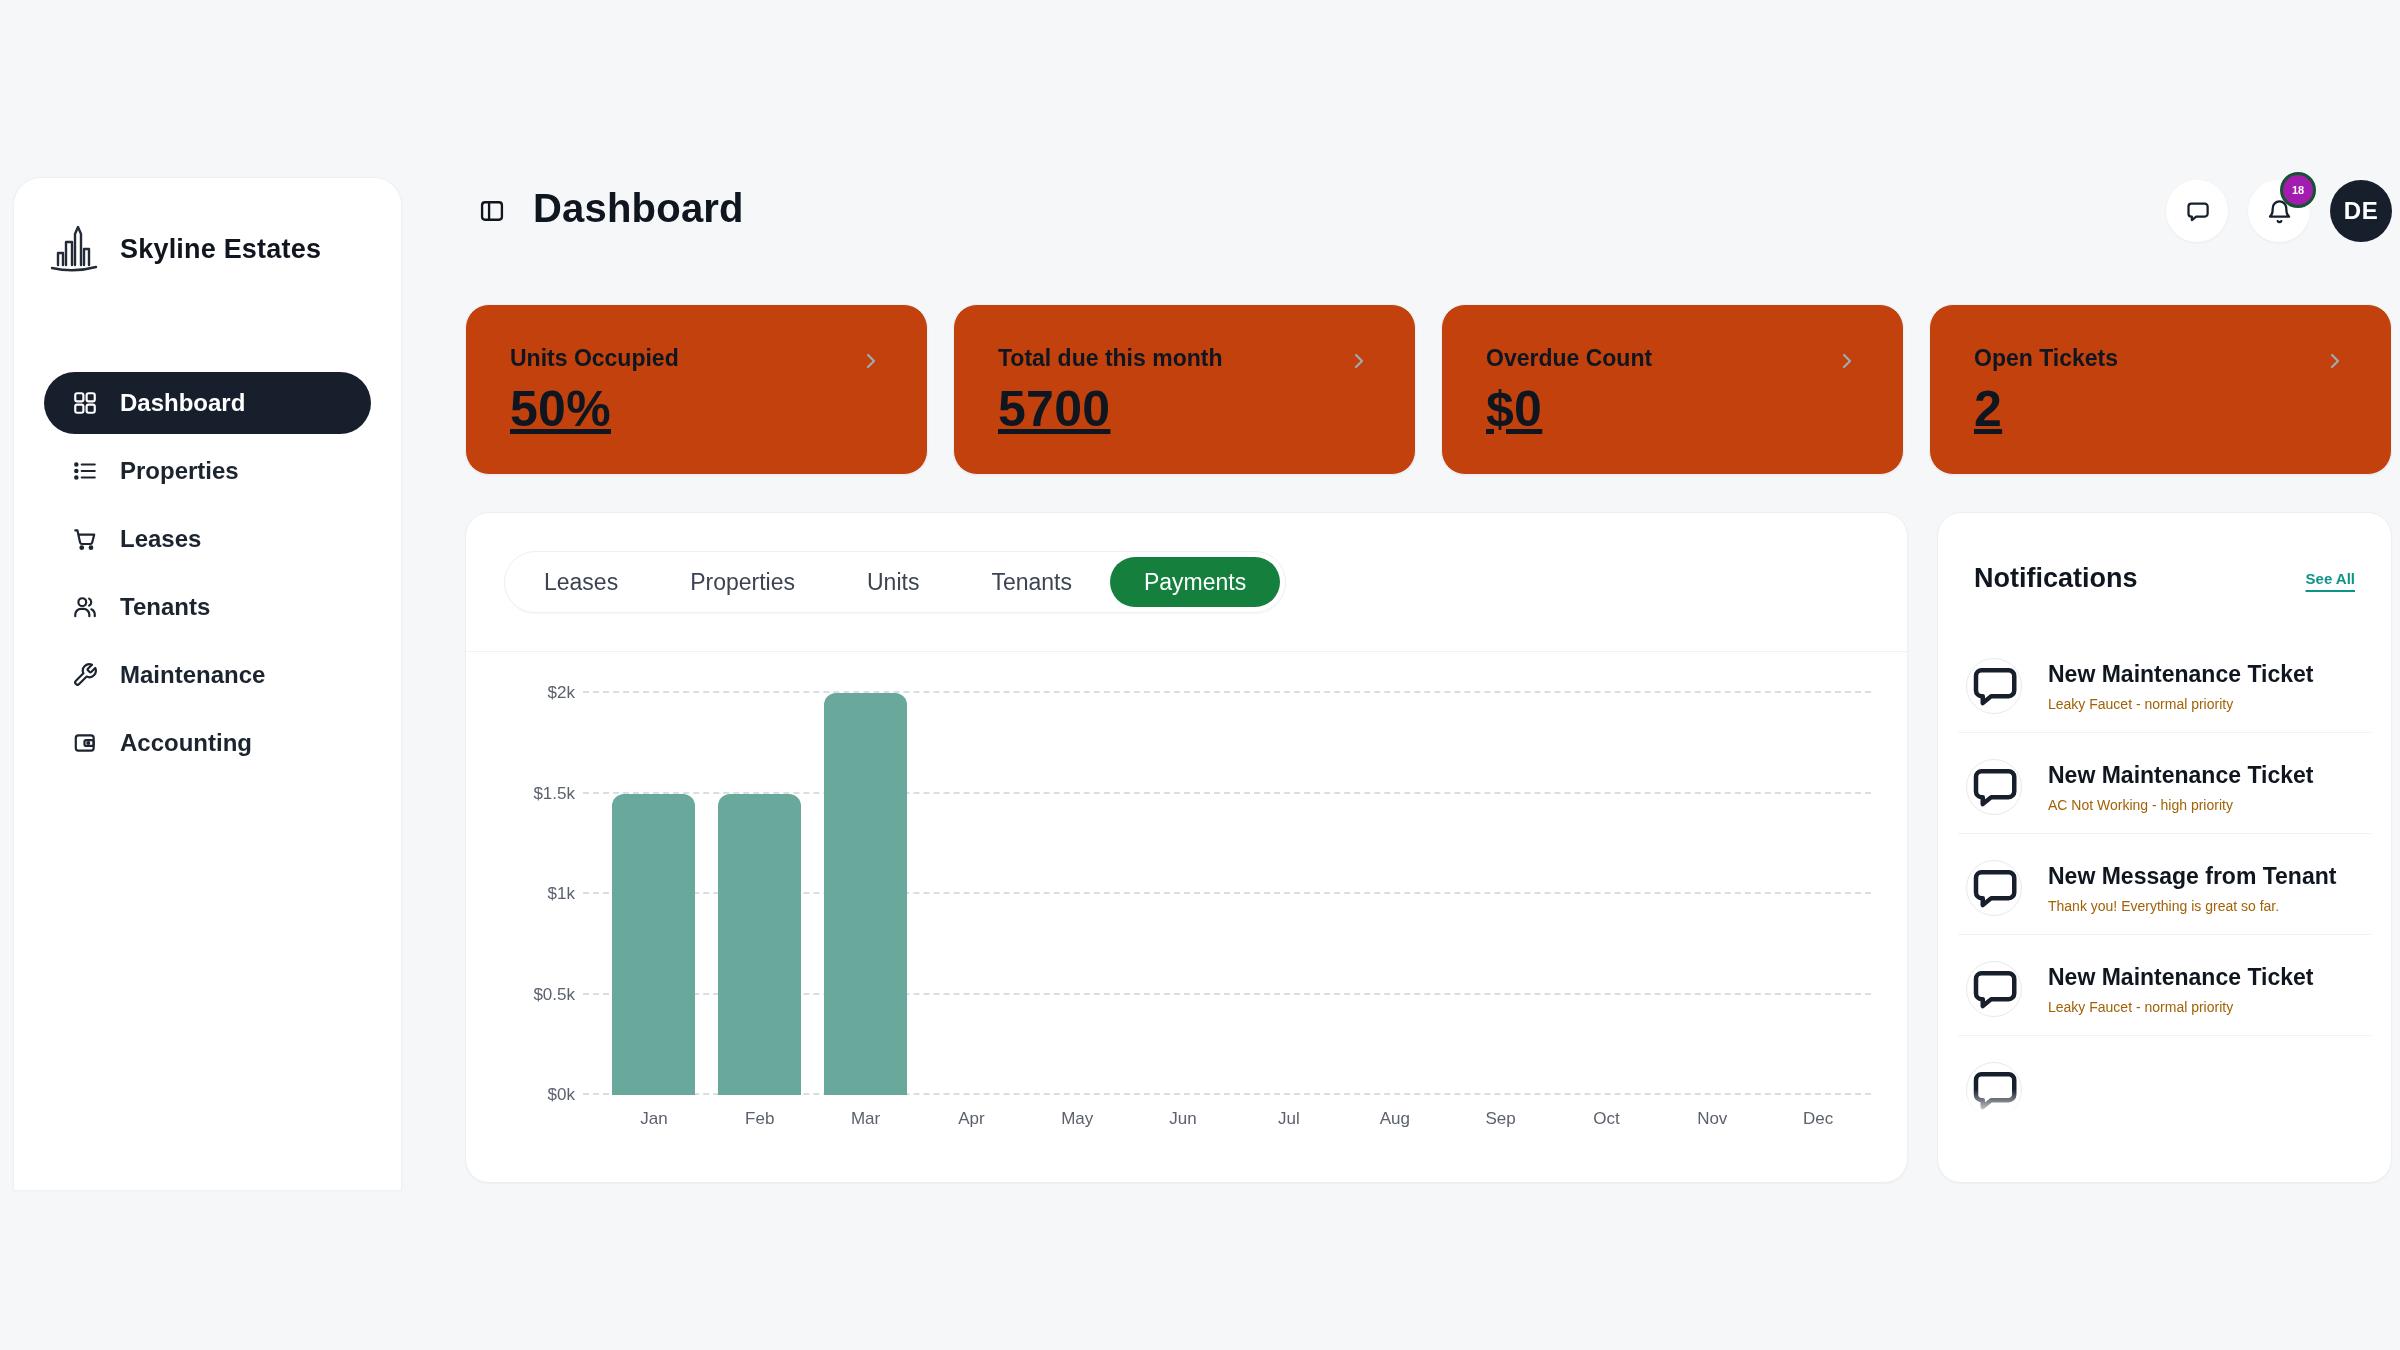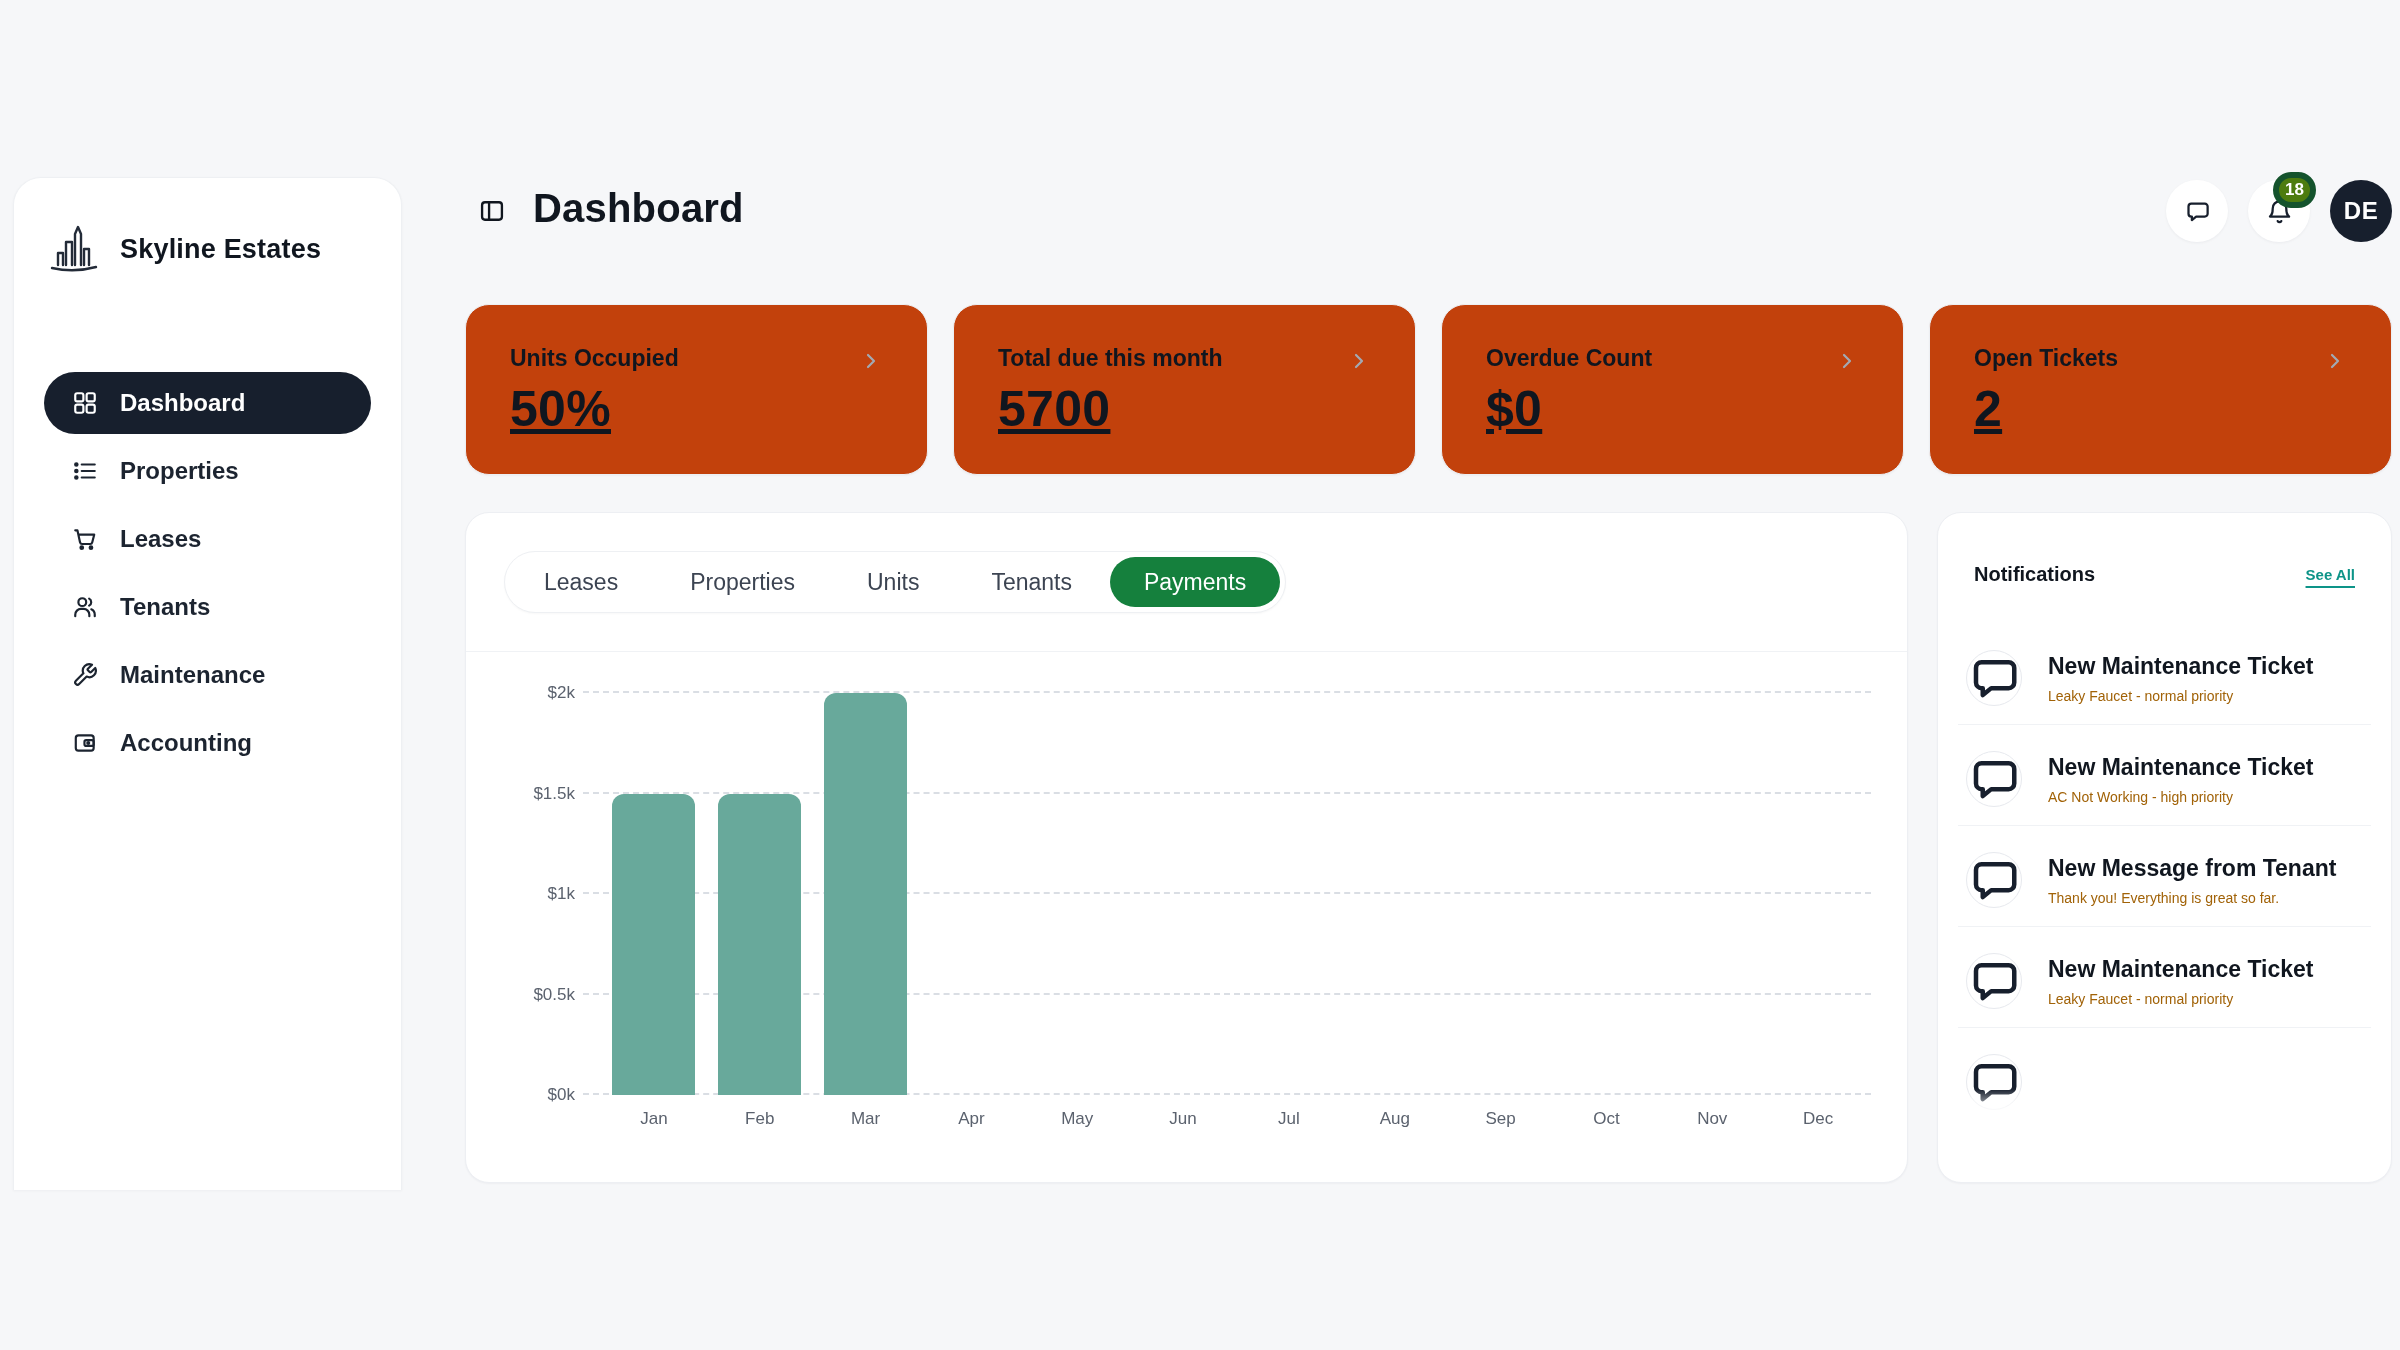--- a/index.html
+++ b/index.html
@@ -41,23 +41,23 @@
   .header-actions { position:absolute; right:0; top:0; display:flex; align-items:center; gap:20px; }
   .icon-btn {
     width:62px; height:62px; border-radius:50%; background:#fff;
     display:flex; align-items:center; justify-content:center;
     box-shadow:0 1px 3px rgba(16,24,40,.05); cursor:pointer; position:relative;
     color:#171f2d;
   }
   .icon-btn .ic { width:27px; height:27px; }
   .badge {
     position:absolute; top:-8px; right:-6px; min-width:36px; height:36px;
-    border-radius:18px; background:#4d7c0f; color:#fff;
-    font-size:17px; font-weight:700; display:flex; align-items:center; justify-content:center;
-    border:6px solid #14532d; padding:0 6px;
+    border-radius:18px; background:#a21caf; color:#fff;
+    font-size:11px; font-weight:700; display:flex; align-items:center; justify-content:center;
+    border:3px solid #14532d; padding:0 6px;
   }
   .avatar {
     width:62px; height:62px; border-radius:50%; background:#171f2d; color:#fff;
     font-size:24px; font-weight:600; letter-spacing:.5px;
     display:flex; align-items:center; justify-content:center; cursor:pointer;
   }
 
   
   .stats { position:absolute; left:465px; top:304px; width:1927px; display:flex; gap:25px; }
   .stat-card {
@@ -111,21 +111,21 @@
   
   .notif-panel {
     position:absolute; left:1937px; top:512px; width:455px; height:671px;
     background:#fff; border:1px solid #edeff3; border-radius:24px;
     box-shadow:0 1px 2px rgba(16,24,40,.04); overflow:hidden;
   }
   .notif-head {
     display:flex; align-items:center; justify-content:space-between;
     padding:50px 36px 0 36px;
   }
-  .notif-title { font-size:20px; font-weight:700; }
+  .notif-title { font-size:27px; font-weight:700; }
   .see-all {
     font-size:15px; font-weight:700; color:#0d9488; cursor:pointer;
     text-decoration:underline; text-underline-offset:6px; text-decoration-thickness:2px;
   }
   .notif-list { margin:38px 20px 0 20px; }
   .notif-item { display:flex; align-items:center; gap:26px; padding:26px 8px 18px 8px; border-bottom:1px solid #f0f2f5; }
   .notif-item:last-child { border-bottom:none; }
   .notif-ic {
     width:56px; height:56px; border-radius:50%; flex:0 0 56px;
     border:1px solid #e7e9ee; display:flex; align-items:center; justify-content:center;

